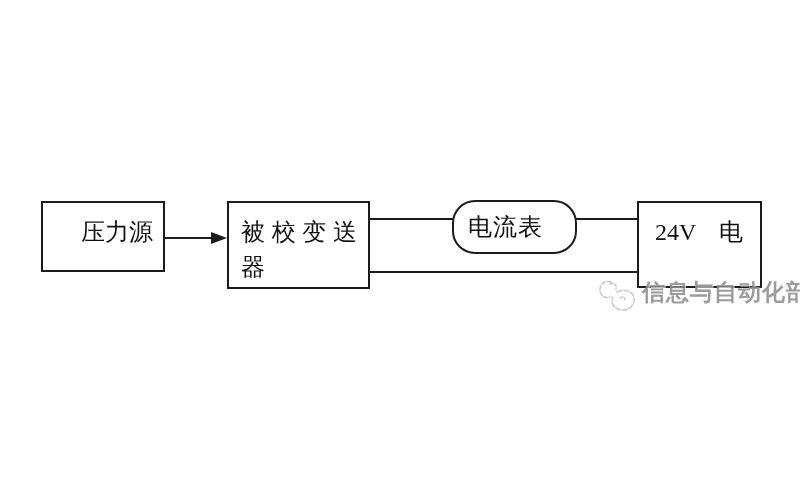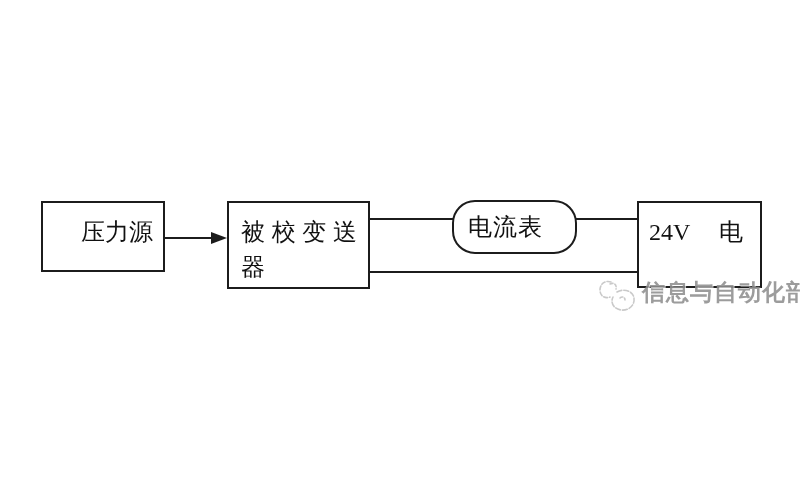--- a/index.html
+++ b/index.html
@@ -22,21 +22,21 @@
     border: 2px solid #1c1c1c;
     background: #ffffff;
     z-index: 2;
     color: #111111;
     font-size: 24px;
     line-height: 35px;
   }
   .box-pressure   { left: 41px;  top: 201px; width: 124px; height: 71px; padding: 12px 10px 0 15px; text-align: right; }
   .box-transmit   { left: 227px; top: 201px; width: 143px; height: 88px; padding: 12px 11px 0 12px; }
   .box-ammeter    { left: 452px; top: 200px; width: 125px; height: 54px; display: flex; align-items: center; padding-left: 14px; letter-spacing: 1px; border-radius: 23px; }
-  .box-power      { left: 637px; top: 201px; width: 125px; height: 87px; padding: 12px 17px 0 10px; }
+  .box-power      { left: 637px; top: 201px; width: 125px; height: 87px; padding: 12px 17px 0 16px; }
   .jline {
     display: flex;
     justify-content: space-between;
     width: 100%;
   }
   
   .hline {
     position: absolute;
     height: 2px;
     background: #1c1c1c;

